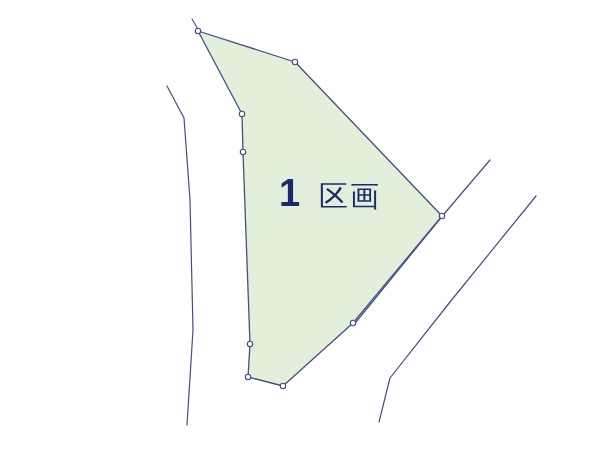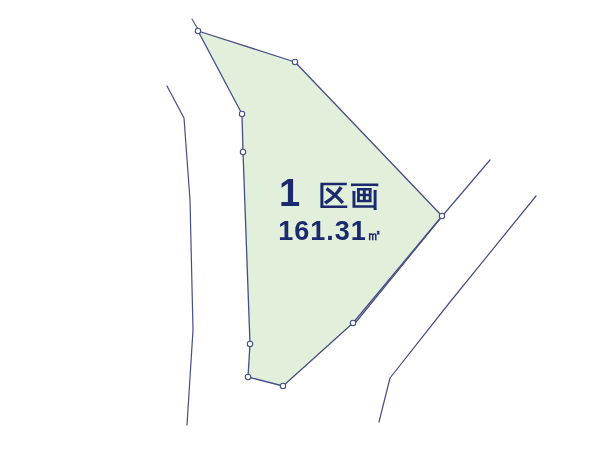--- a/index.html
+++ b/index.html
@@ -46,21 +46,21 @@
     color:var(--text-color,#1b2a6e);
     line-height:1.12;
     user-select:none;
   }
   .label-line{white-space:nowrap;}
   .label-number{
     font-size:38px;font-weight:bold;
     letter-spacing:1px;
   }
   .label-suffix{
-    font-size:29px;font-weight:bold;
+    font-size:29px;font-weight:normal;
     letter-spacing:2px;
     margin-left:18px;
   }
   .area-line{white-space:nowrap;margin-top:1px;}
   .area-value{
     font-size:27px;font-weight:bold;
     letter-spacing:1px;
   }
   .area-unit{
     font-size:15px;font-weight:bold;
@@ -89,18 +89,15 @@
         <circle cx="250" cy="344" r="2.7" class="vertex"></circle>
         <circle cx="243" cy="152" r="2.7" class="vertex"></circle>
         <circle cx="242" cy="114" r="2.7" class="vertex"></circle>
       </g>
   </svg>
 
   <div class="plot-text">
     <div class="label-line">
       <span class="label-number">1</span><span class="label-suffix">区画</span>
     </div>
-    <div class="area-line">
-      <span class="area-value">161.31</span><span class="area-unit">㎡</span>
-    </div>
   </div>
 
 </div>
 
 </body></html>

